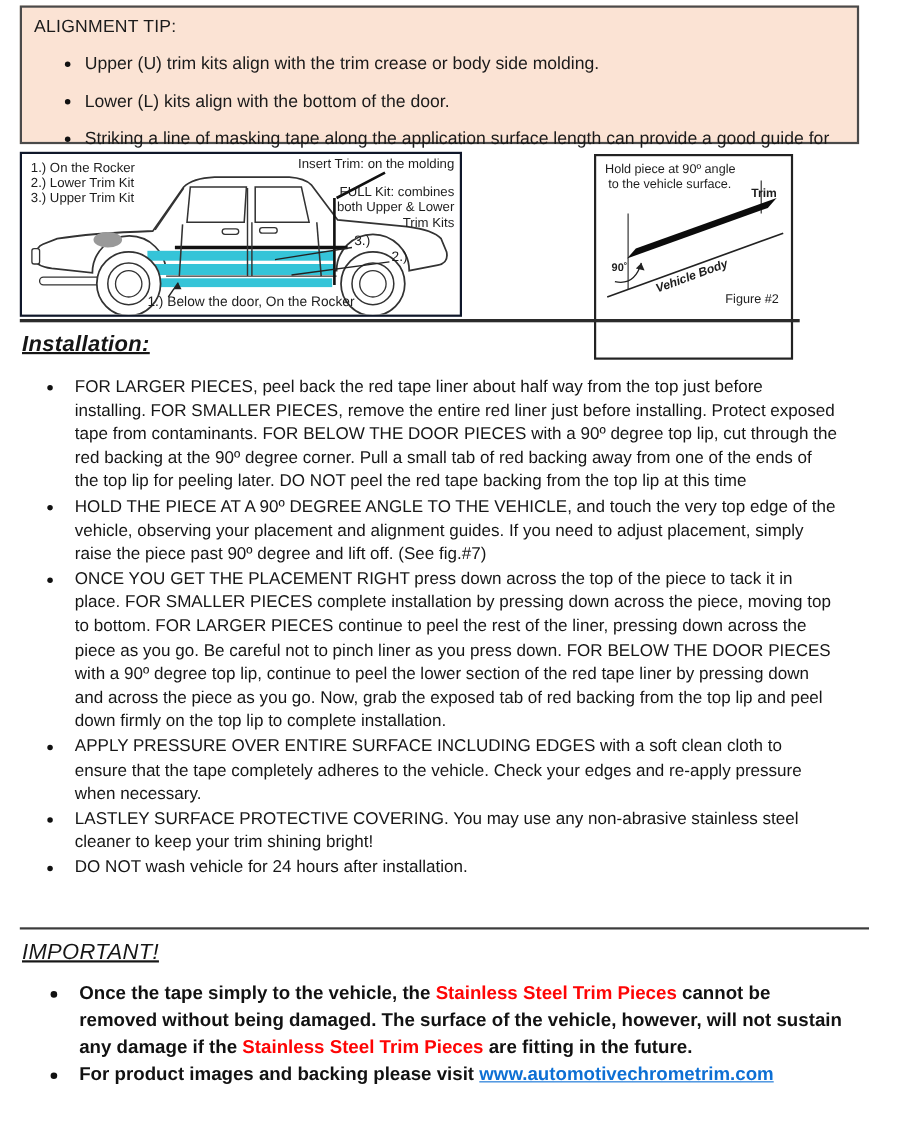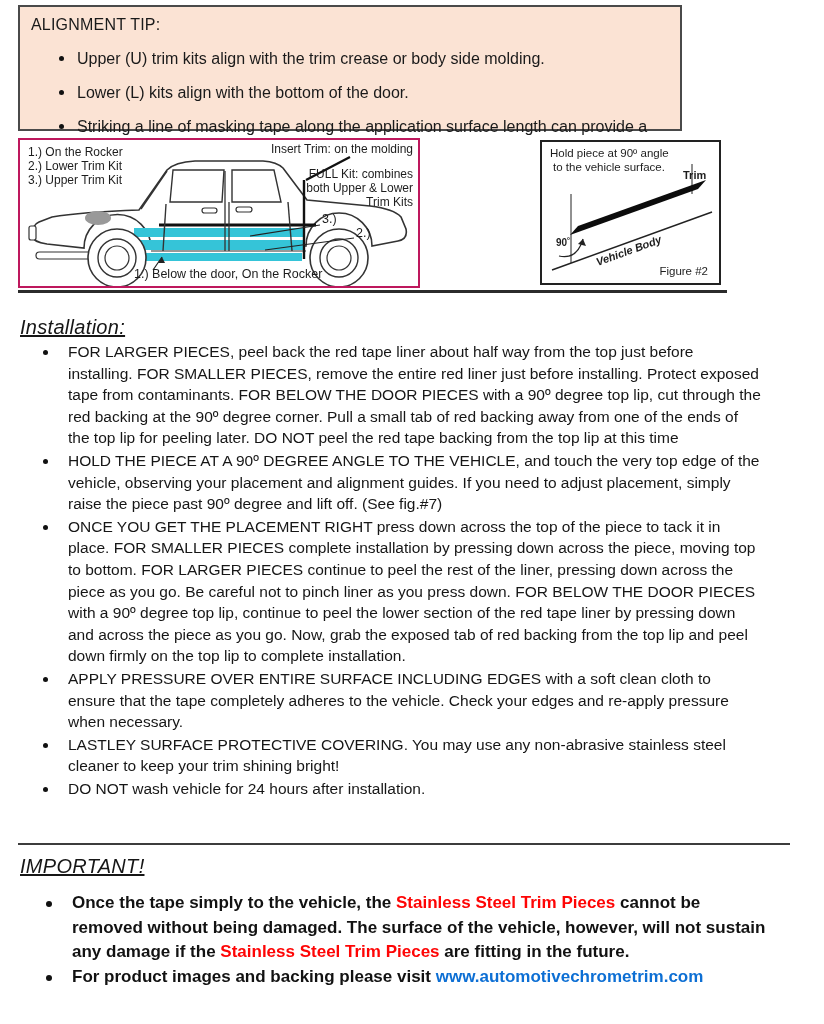--- a/index.html
+++ b/index.html
@@ -5,55 +5,55 @@
   * { margin:0; padding:0; box-sizing:border-box; }
   html,body { background:#e8e8e8; }
   .page {
     position:relative; width:824px; height:1024px; background:#ffffff;
     font-family:"Liberation Sans", sans-serif; color:var(--ink,#1a1a1a);
     margin:0 auto; overflow:hidden;
   }
 
   
   .tip-box {
-    position:absolute; left:18px; top:5px; width:664px; height:126px;
+    position:absolute; left:18px; top:5px; width:763px; height:126px;
     background:var(--tip_bg,#fbe3d4); border:2px solid var(--tip_border,#4a4a4a);
   }
   .tip-title { font-size:16px; margin:9px 0 0 11px; letter-spacing:.2px; }
   .tip-list { list-style:none; margin-top:14px; }
   .tip-list li {
     position:relative; margin:0 12px 13px 57px; font-size:16px; line-height:21px; max-width:700px;
   }
   .tip-list li::before {
     content:""; position:absolute; left:-18px; top:8px; width:5px; height:5px;
     border-radius:50%; background:#111;
   }
 
   
   .car-box {
     position:absolute; left:18px; top:138px; width:402px; height:150px;
-    border:2px solid #be185d; background:#fff;
+    border:2px solid #0f172a; background:#fff;
   }
   .fig2-box {
-    position:absolute; left:540px; top:140px; width:181px; height:145px;
+    position:absolute; left:540px; top:140px; width:181px; height:187px;
     border:2px solid #222; background:#fff;
   }
   svg { display:block; }
   svg text { font-family:"Liberation Sans", sans-serif; fill:#1d1d1d; }
 
   .double-rule {
     position:absolute; left:18px; top:290px; width:709px; height:3px; background:#2b2b2b;
   }
 
   
   .heading {
     position:absolute; left:20px; font-size:20px; font-weight:400; font-style:italic;
     text-decoration:underline; letter-spacing:.3px; color:#161616;
   }
-  .install-heading { top:316px; }
+  .install-heading { top:302px;font-weight:bold; }
   .install-list {
     position:absolute; left:40px; top:341px; width:722px; list-style:none;
   }
   .install-list li {
     position:relative; padding-left:28px; font-size:15.5px; line-height:21.6px;
     margin-bottom:1px; color:#161616;
   }
   .install-list li::before {
     content:""; position:absolute; left:3px; top:9px; width:5px; height:5px;
     border-radius:50%; background:#111;
@@ -71,21 +71,21 @@
   .important-list li {
     position:relative; padding-left:28px; font-size:17px; font-weight:700;
     line-height:24.6px; color:#121212;
   }
   .important-list li::before {
     content:""; position:absolute; left:2px; top:10px; width:6px; height:6px;
     border-radius:50%; background:#111;
   }
   .red-text { color:var(--red,#fe0505); }
   .site-link {
-    color:var(--link,#0d6fd4); cursor:pointer; font-weight:700;
+    color:var(--link,#0d6fd4); text-decoration:underline; cursor:pointer; font-weight:700;
   }
 </style>
 </head>
 <body>
 
 <div class="page">
 
   <section class="tip-box">
     <div class="tip-title">ALIGNMENT TIP:</div>
     <ul class="tip-list">

